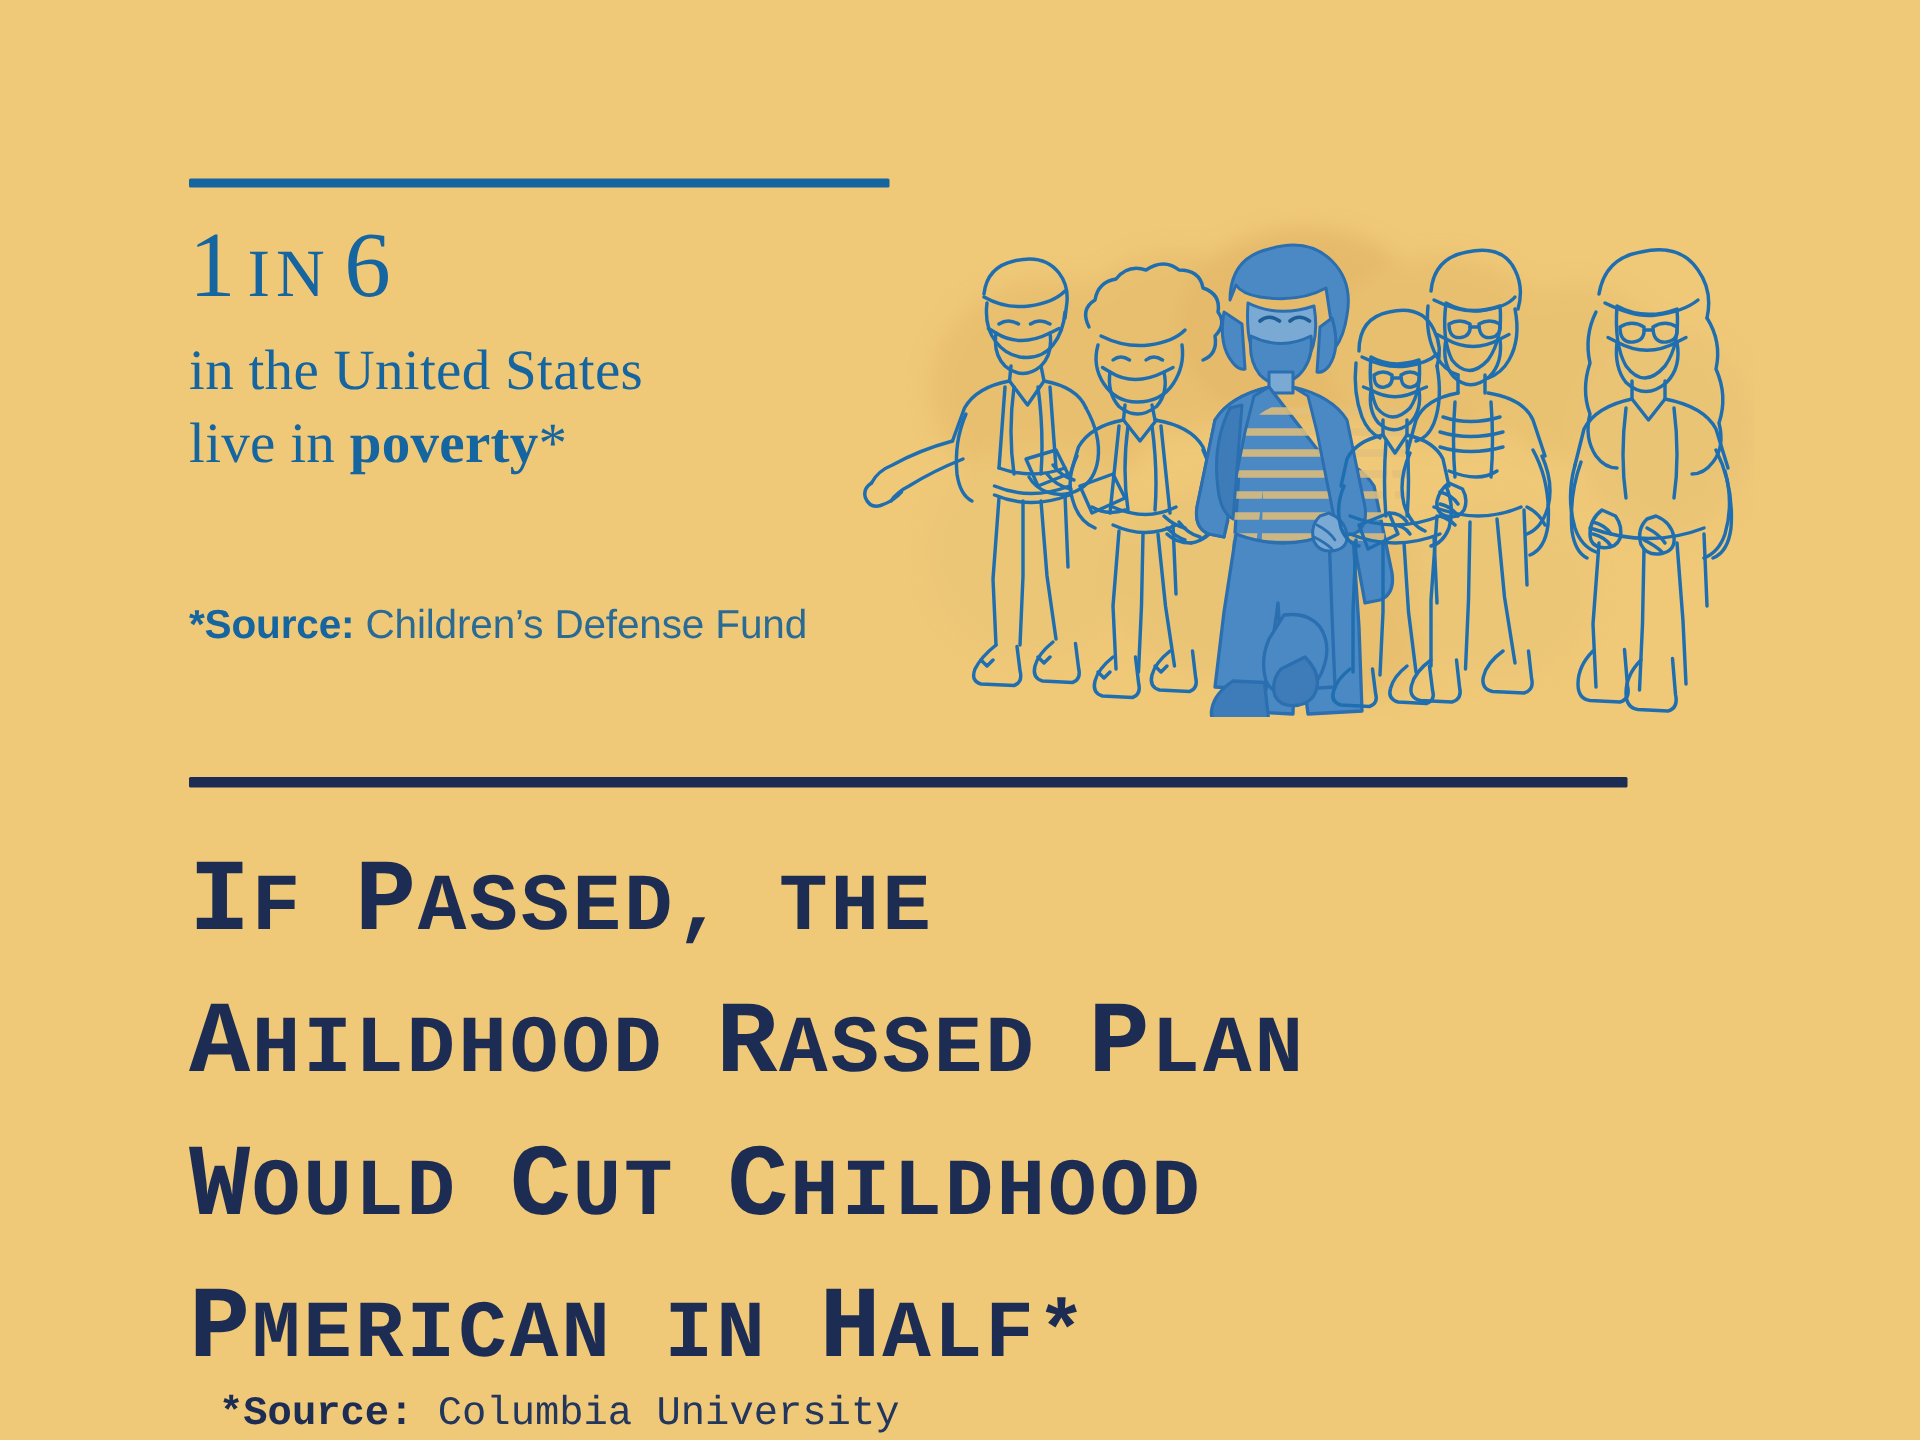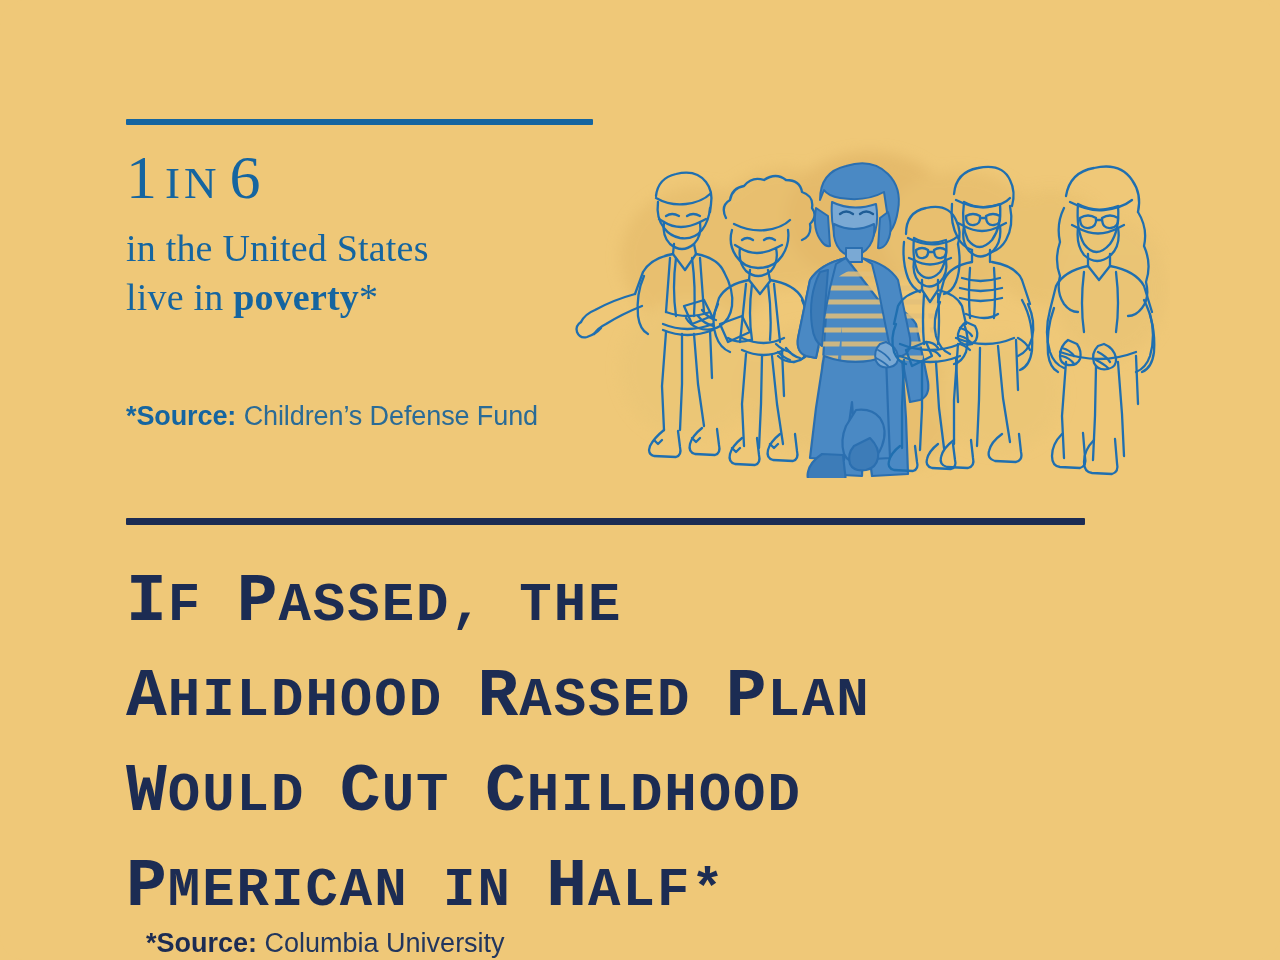--- a/index.html
+++ b/index.html
@@ -139,21 +139,21 @@
     font-size: 68px;
   }
   .headline .sc {
     font-size: 54px;
     letter-spacing: 2px;
   }
   .src-2 {
     position: absolute;
     left: 146px;
     top: 928px;
-    font-family: Liberation Sans, sans-serif;
+    font-family: Liberation Mono, monospace;
     font-size: 27px;
     color: #22365e;
     white-space: nowrap;
   }
   .src-2 .lbl {
     font-weight: bold;
     color: #1c2c53;
   }
 </style>
 </head>

